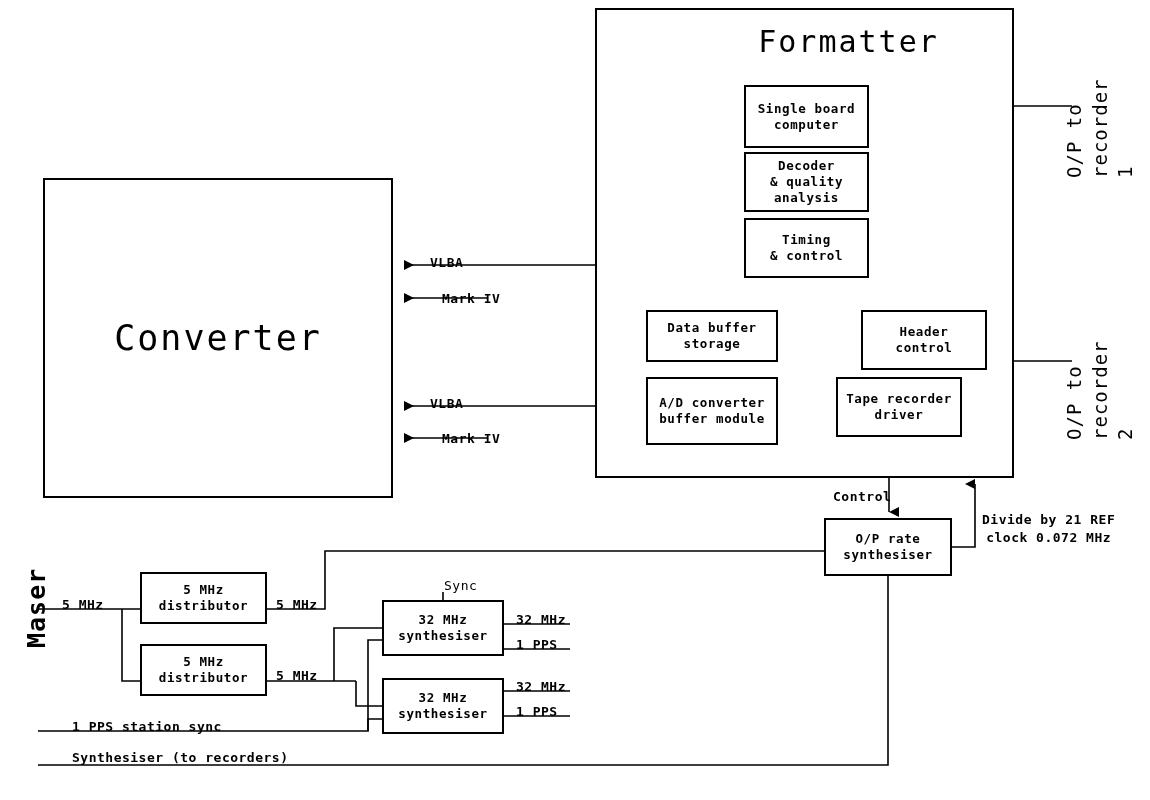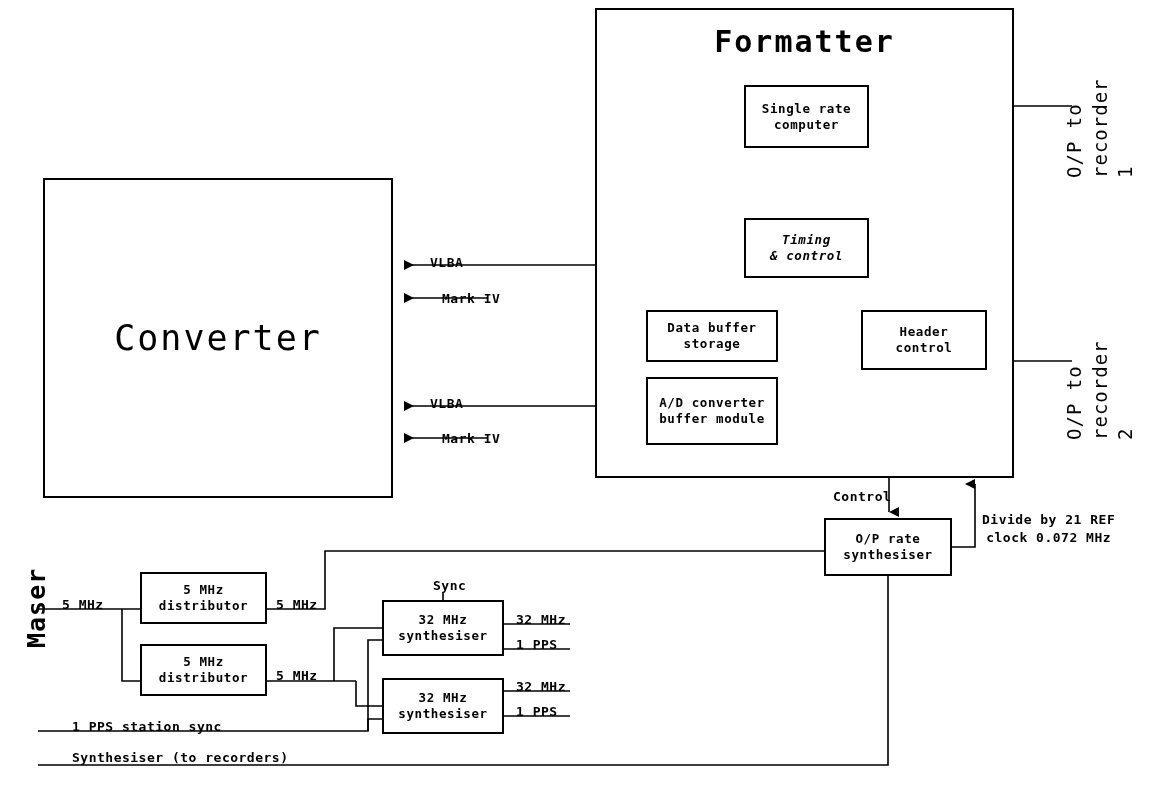--- a/index.html
+++ b/index.html
@@ -37,21 +37,21 @@
     white-space: pre-line;
   }
   .lbl {
     position: absolute;
     white-space: pre;
     line-height: 1.25;
     font-weight: bold;
     font-size: 13px;
     letter-spacing: 0.5px;
   }
-  .lbl-plain { font-weight: bold; }
+  .lbl-plain { font-weight: normal; margin-left: 44px; }
 
   
   #converter-box {
     left: 43px; top: 178px; width: 350px; height: 320px;
     font-size: 35px; font-weight: normal; letter-spacing: 2px; justify-content: center;
   }
   #formatter-box {
     left: 595px; top: 8px; width: 419px; height: 470px;
     align-items: flex-start; justify-content: center;
   }
@@ -63,21 +63,21 @@
     left: 570px; top: 586px; width: 249px; height: 159px;
     font-size: 26px; letter-spacing: 1px; line-height: 1.3;
   }
 
   
   .inner {
     font-size: 12.5px; font-weight: bold; letter-spacing: 0.6px;
   }
   #sbc-box      { left: 744px; top: 85px;  width: 125px; height: 63px; }
   #decoder-box  { left: 744px; top: 152px; width: 125px; height: 60px; }
-  #timing-box   { left: 744px; top: 218px; width: 125px; height: 60px; font-style: italic; }
+  #timing-box   { left: 744px; top: 218px; width: 125px; height: 60px; }
   #databuf-box  { left: 646px; top: 310px; width: 132px; height: 52px; }
   #adc-box      { left: 646px; top: 377px; width: 132px; height: 68px; }
   #header-box   { left: 836px; top: 310px; width: 126px; height: 60px; margin-left: 25px; }
   #taperec-box  { left: 836px; top: 377px; width: 126px; height: 60px; }
   #oprate-box   { left: 824px; top: 518px; width: 128px; height: 58px; }
 
   
   #dist1-box    { left: 140px; top: 572px; width: 127px; height: 52px; }
   #dist2-box    { left: 140px; top: 644px; width: 127px; height: 52px; }
   #synth1-box   { left: 382px; top: 600px; width: 122px; height: 56px; }
@@ -106,21 +106,21 @@
     font-weight: normal; text-align: left;
   }
 
   
   #vlba1-label   { left: 430px; top: 255px; }
   #markiv1-label { left: 442px; top: 291px; }
   #vlba2-label   { left: 430px; top: 396px; }
   #markiv2-label { left: 442px; top: 431px; }
   #control-label { left: 833px; top: 489px; }
   #refclk-label  { left: 982px; top: 511px; line-height: 1.35; }
-  #sync-label    { left: 433px; top: 578px; }
+  #sync-label    { left: 400px; top: 578px; }
   #mhz-in-label  { left: 62px;  top: 597px; }
   #mhz-o1-label  { left: 276px; top: 597px; }
   #mhz-o2-label  { left: 276px; top: 668px; }
   #m32-a-label   { left: 516px; top: 612px; }
   #pps-a-label   { left: 516px; top: 637px; }
   #m32-b-label   { left: 516px; top: 679px; }
   #pps-b-label   { left: 516px; top: 704px; }
   #pps-stn-label { left: 72px;  top: 719px; }
   #synthrec-label{ left: 72px;  top: 750px; }
 </style>
@@ -186,38 +186,47 @@
   </svg>
 
   <div class="box" id="converter-box">
     <span>Converter</span>
   </div>
 
   <div class="box" id="formatter-box"></div>
   <div id="formatter-title" class="lbl-plain">Formatter</div>
 
   <div class="box inner" id="sbc-box">
-    <span>Single rate
+    <span>Single board
 computer</span>
+  </div>
+  <div class="box inner" id="decoder-box">
+    <span>Decoder
+&amp; quality
+analysis</span>
   </div>
   <div class="box inner" id="timing-box">
     <span>Timing
 &amp; control</span>
   </div>
   <div class="box inner" id="databuf-box">
     <span>Data buffer
 storage</span>
   </div>
   <div class="box inner" id="adc-box">
     <span>A/D converter
 buffer module</span>
   </div>
   <div class="box inner" id="header-box">
     <span>Header
 control</span>
+  </div>
+  <div class="box inner" id="taperec-box">
+    <span>Tape recorder
+driver</span>
   </div>
 
   <div class="box inner" id="oprate-box">
     <span>O/P rate
 synthesiser</span>
   </div>
 
   <div class="box inner" id="dist1-box">
     <span>5 MHz
 distributor</span>

